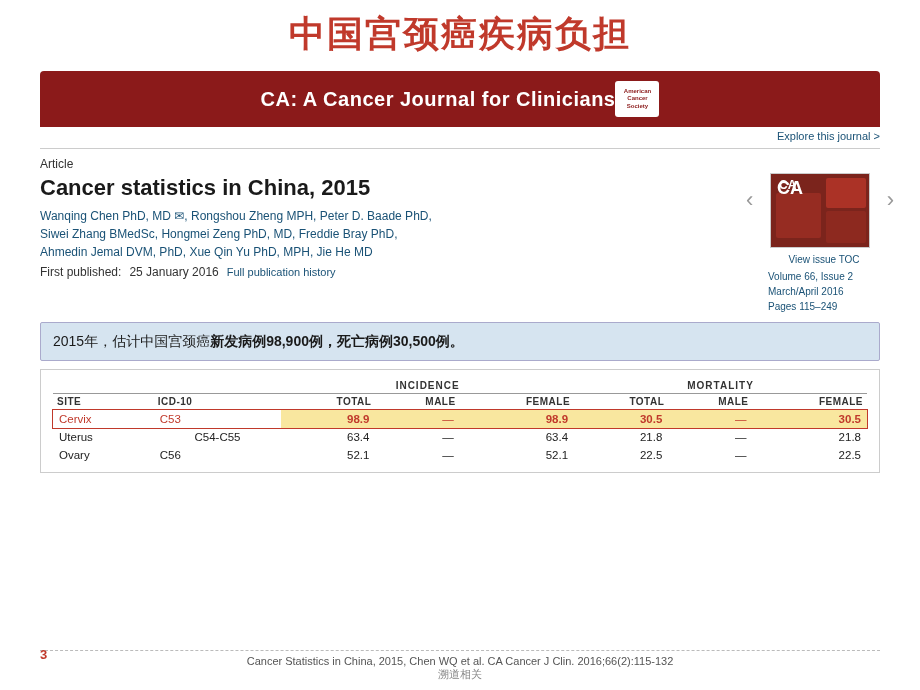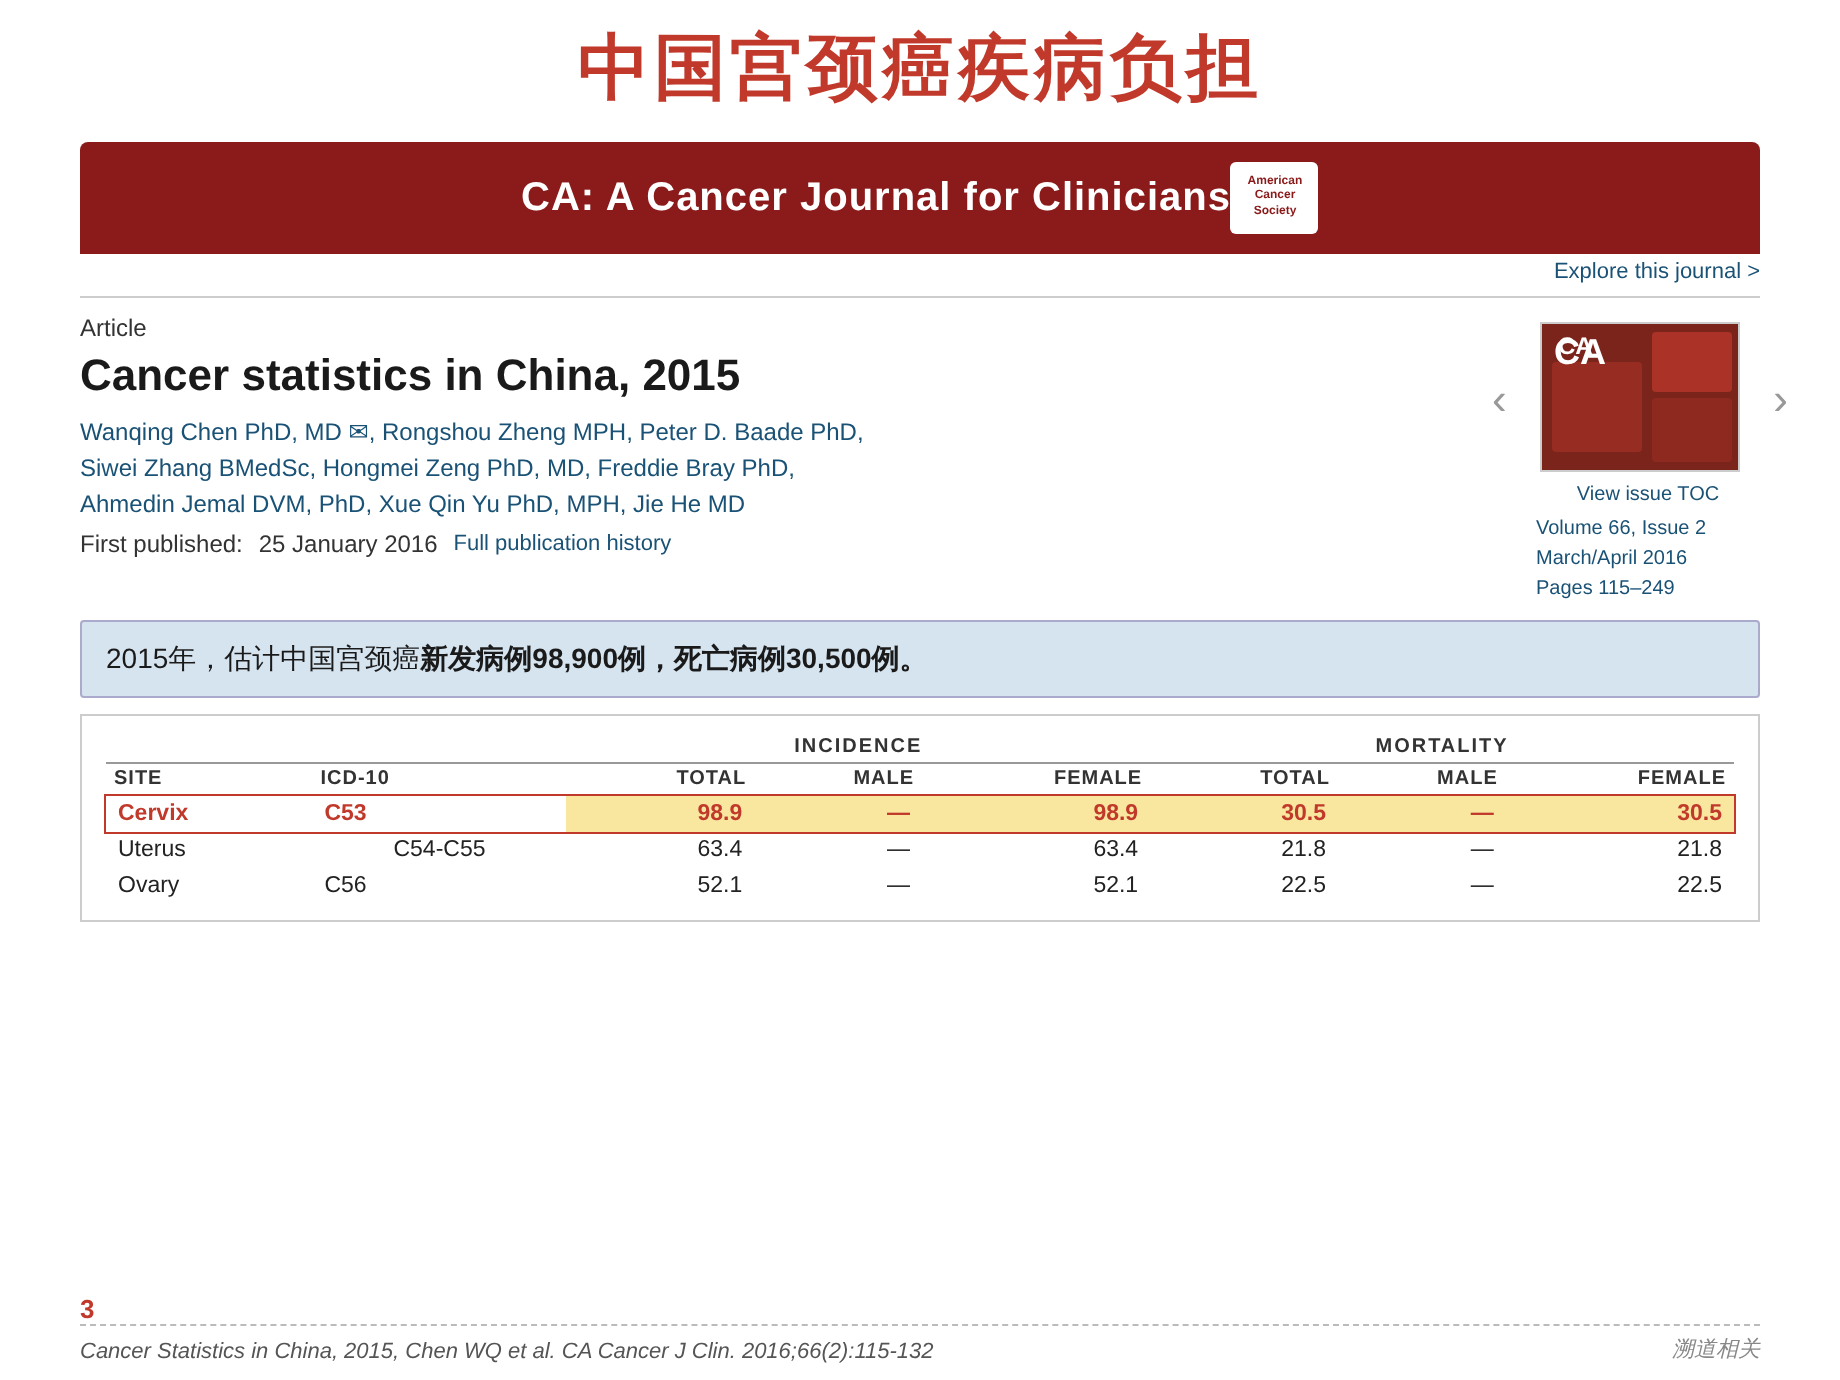--- a/index.html
+++ b/index.html
@@ -144,21 +144,21 @@
       user-select: none;
     }
     .toc-nav-left { left: -14px; }
     .toc-nav-right { right: -14px; }
 
     .toc-image-placeholder {
       width: 100px;
       height: 75px;
       background: linear-gradient(135deg, #c0392b 0%, #7b241c 40%, #922b21 60%, #c0392b 100%);
       border: 1px solid #ccc;
-      margin: 4px auto 4px auto;
+      margin: 16px auto 4px auto;
       display: flex;
       align-items: center;
       justify-content: center;
       position: relative;
       overflow: hidden;
     }
     .toc-image-placeholder::before {
       content: 'CA';
       color: #fff;
       font-size: 18px;
@@ -235,41 +235,41 @@
     }
 
     .stats-table td {
       padding: 3px 6px;
       color: #222;
       font-size: 11.5px;
     }
 
     .stats-table .row-cervix td {
       color: #c0392b;
-      font-weight: bold;
+      font-weight: normal;
     }
 
     .stats-table .row-cervix {
       outline: 1.5px solid #c0392b;
     }
 
     
     .bottom-citation {
       position: absolute;
       bottom: 8px;
       left: 40px;
       right: 40px;
       font-size: 11px;
       color: #555;
-      font-style: italic;
       border-top: 1px dashed #bbb;
       padding-top: 4px;
       display: flex;
       justify-content: space-between;
-      align-items: flex-end;
+      align-items: center;
+      flex-direction: column;
     }
 
     .bottom-watermark {
       font-size: 11px;
       color: #888;
       text-align: right;
     }
 
     .slide-number {
       position: absolute;

